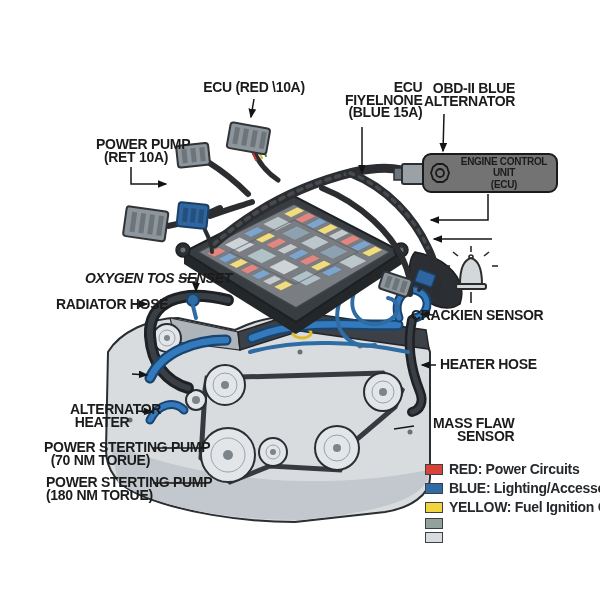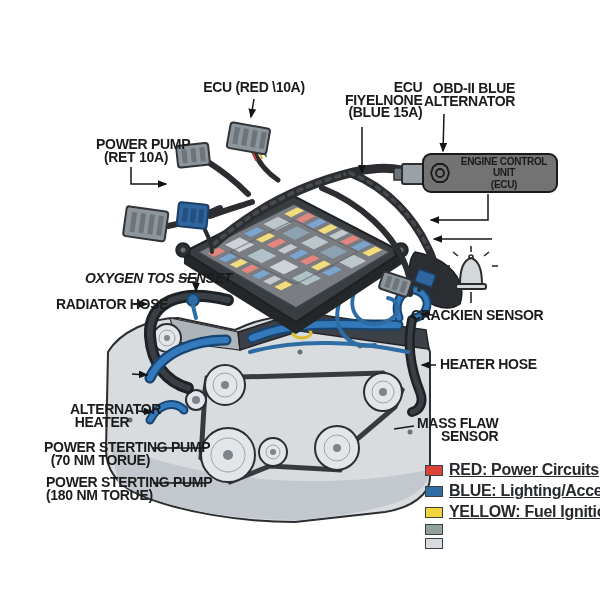--- a/index.html
+++ b/index.html
@@ -12,21 +12,21 @@
   .ta-c{text-align:center;} .ta-r{text-align:right;} .ta-l{text-align:right;}
   .ecu-box{position:absolute;left:422px;top:153px;width:136px;height:40px;background:#737373;
            border:2px solid #1a1a1a;border-radius:9px;display:flex;align-items:center;
            gap:4px;padding:0 4px;box-sizing:border-box;}
   .ecu-text{flex:1;text-align:center;font-weight:700;font-size:10px;line-height:11.5px;
             color:#1b1b1b;letter-spacing:-0.3px;}
   .ecu-text span{display:block;}
   .legend{position:absolute;left:425px;top:461px;display:flex;flex-direction:column;gap:3px;}
   .legend-row{display:flex;align-items:center;gap:6px;}
   .swatch{width:16px;height:9px;border:1.5px solid #3c4043;display:inline-block;box-sizing:content-box;}
-  .legend-label{font-weight:700;font-size:16px;color:#26292c;letter-spacing:-0.3px;white-space:nowrap;text-decoration:underline;}
+  .legend-label{font-weight:700;font-size:14px;color:#26292c;letter-spacing:-0.3px;white-space:nowrap;}
 </style>
 </head>
 <body>
 
 <div class="stage">
 
 <svg class="art" width="600" height="600" viewBox="0 0 600 600">
   <defs>
     <marker id="arr" markerWidth="8" markerHeight="8" refX="5.5" refY="2.6" orient="auto">
       <path d="M0,0 L6.5,2.6 L0,5.2 Z" fill="#141414"></path>
@@ -285,21 +285,21 @@
 <div class="lbl ta-r" style="left:46px;top:476px;width:106px;">
   <span>POWER STERTING PUMP</span>
   <span>(180 NM TORUE)</span>
 </div>
 <div class="lbl ta-l" style="left:411px;top:309px;">
   <span>CRACKIEN SENSOR</span>
 </div>
 <div class="lbl ta-l" style="left:440px;top:358px;">
   <span>HEATER HOSE</span>
 </div>
-<div class="lbl ta-l" style="left:417px;top:417px;">
+<div class="lbl ta-l" style="left:433px;top:417px;">
   <span>MASS FLAW</span>
   <span>SENSOR</span>
 </div>
 
 <div class="ecu-box">
   <svg width="24" height="24" viewBox="0 0 24 24">
     <path d="M9,3 L15,3 L19,6 L21,12 L19,18 L15,21 L9,21 L5,18 L3,12 L5,6 Z" fill="none" stroke="#1a1a1a" stroke-width="1.8" stroke-linejoin="round"></path>
     <circle cx="12" cy="12" r="4" fill="none" stroke="#1a1a1a" stroke-width="1.8"></circle>
   </svg>
   <div class="ecu-text">

